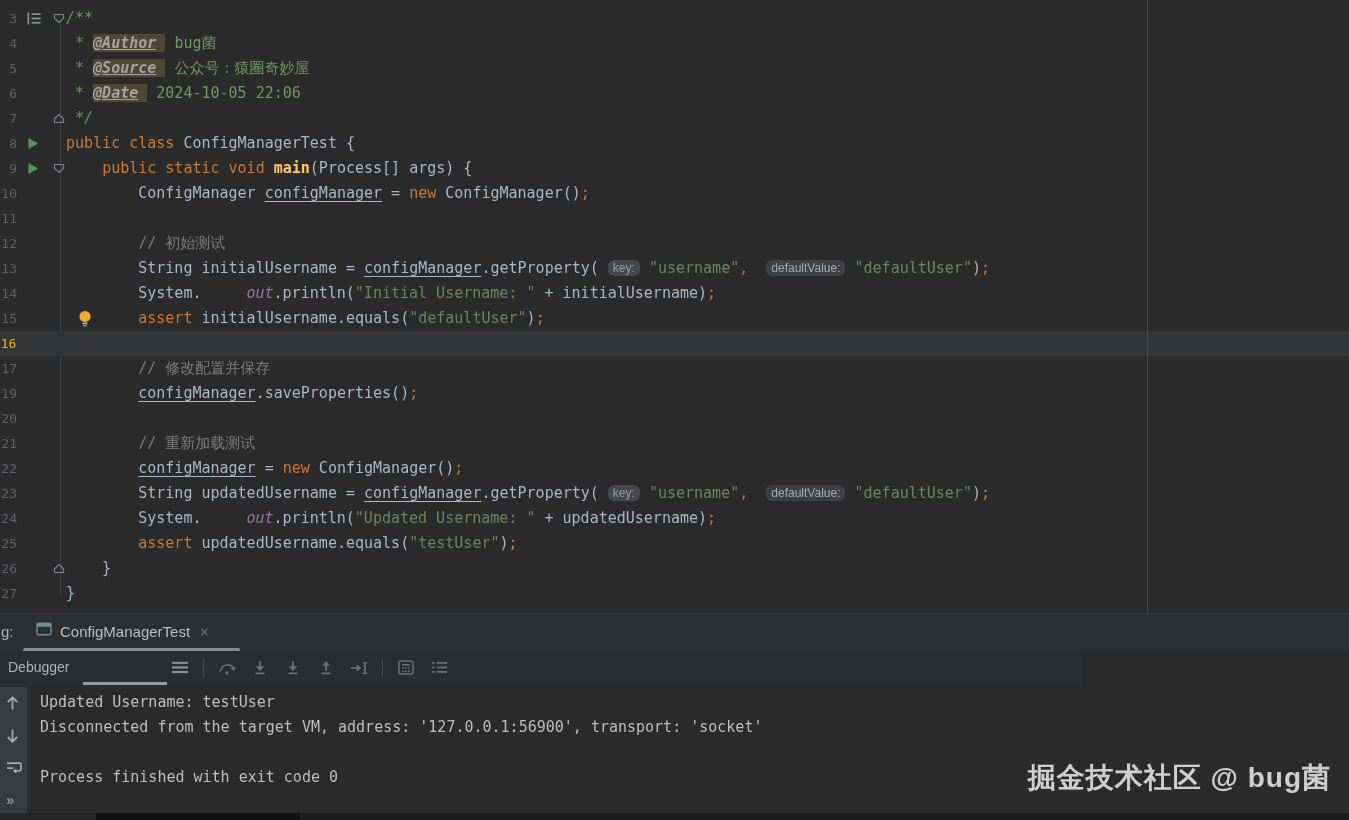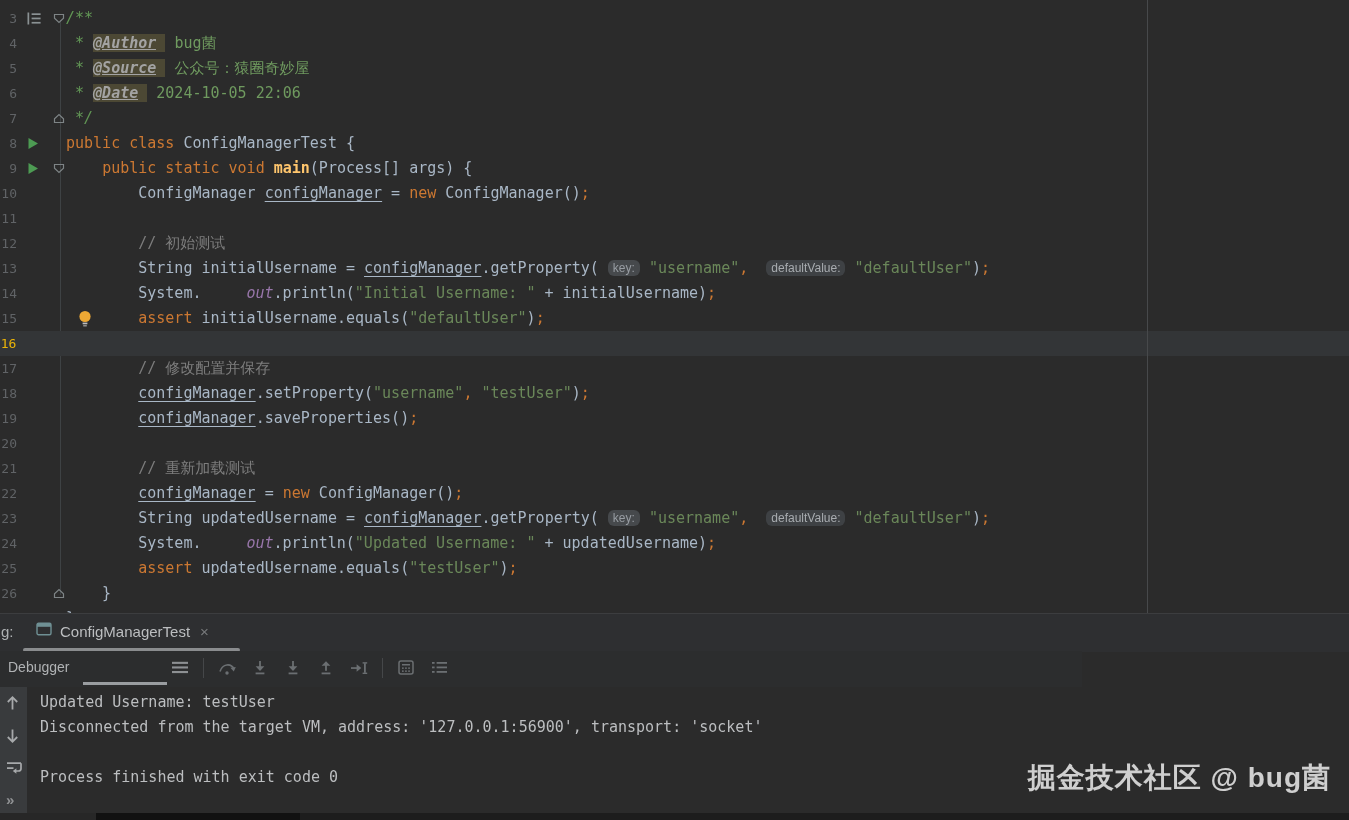--- a/index.html
+++ b/index.html
@@ -109,21 +109,20 @@
         <div class="line"><span class="ln">12</span><span class="code"><span class="t-cmt">        // 初始测试</span></span></div>
         <div class="line"><span class="ln">13</span><span class="code"><span class="t-d">        String initialUsername = </span><span class="t-ul">configManager</span><span class="t-d">.getProperty( </span><span class="t-hintk">key:</span><span class="t-d"> </span><span class="t-str">"username"</span><span class="t-pun">,</span><span class="t-d">  </span><span class="t-hintd">defaultValue:</span><span class="t-d"> </span><span class="t-str">"defaultUser"</span><span class="t-d">)</span><span class="t-pun">;</span></span></div>
         <div class="line"><span class="ln">14</span><span class="code"><span class="t-d">        System.</span><span class="t-fld">out</span><span class="t-d">.println(</span><span class="t-str">"Initial Username: "</span><span class="t-d"> + initialUsername)</span><span class="t-pun">;</span></span></div>
         <div class="line"><span class="ln">15</span><span class="gicon-bulb"><svg width="14" height="17" viewBox="0 0 14 17">
               <circle cx="7" cy="6.5" r="5.6" fill="#eda834"></circle>
               <rect x="4.6" y="12.6" width="4.8" height="1.7" fill="#bdbdbd"></rect>
               <rect x="5.2" y="15" width="3.6" height="1.5" fill="#8d8d8d"></rect>
             </svg></span><span class="code"><span class="t-d">        </span><span class="t-kw">assert</span><span class="t-d"> initialUsername.equals(</span><span class="t-str">"defaultUser"</span><span class="t-d">)</span><span class="t-pun">;</span></span></div>
         <div class="line caret"><span class="ln">16</span><span class="code"></span></div>
         <div class="line"><span class="ln">17</span><span class="code"><span class="t-cmt">        // 修改配置并保存</span></span></div>
-        <div class="line"><span class="ln">18</span><span class="code"><span class="t-d">        </span><span class="t-ul">configManager</span><span class="t-d">.setProperty(</span><span class="t-str">"username"</span><span class="t-pun">,</span><span class="t-d"> </span><span class="t-str">"testUser"</span><span class="t-d">)</span><span class="t-pun">;</span></span></div>
         <div class="line"><span class="ln">19</span><span class="code"><span class="t-d">        </span><span class="t-ul">configManager</span><span class="t-d">.saveProperties()</span><span class="t-pun">;</span></span></div>
         <div class="line"><span class="ln">20</span><span class="code"></span></div>
         <div class="line"><span class="ln">21</span><span class="code"><span class="t-cmt">        // 重新加载测试</span></span></div>
         <div class="line"><span class="ln">22</span><span class="code"><span class="t-d">        </span><span class="t-ul">configManager</span><span class="t-d"> = </span><span class="t-kw">new</span><span class="t-d"> ConfigManager()</span><span class="t-pun">;</span></span></div>
         <div class="line"><span class="ln">23</span><span class="code"><span class="t-d">        String updatedUsername = </span><span class="t-ul">configManager</span><span class="t-d">.getProperty( </span><span class="t-hintk">key:</span><span class="t-d"> </span><span class="t-str">"username"</span><span class="t-pun">,</span><span class="t-d">  </span><span class="t-hintd">defaultValue:</span><span class="t-d"> </span><span class="t-str">"defaultUser"</span><span class="t-d">)</span><span class="t-pun">;</span></span></div>
         <div class="line"><span class="ln">24</span><span class="code"><span class="t-d">        System.</span><span class="t-fld">out</span><span class="t-d">.println(</span><span class="t-str">"Updated Username: "</span><span class="t-d"> + updatedUsername)</span><span class="t-pun">;</span></span></div>
         <div class="line"><span class="ln">25</span><span class="code"><span class="t-d">        </span><span class="t-kw">assert</span><span class="t-d"> updatedUsername.equals(</span><span class="t-str">"testUser"</span><span class="t-d">)</span><span class="t-pun">;</span></span></div>
         <div class="line"><span class="ln">26</span><span class="fold"><svg width="12" height="13" viewBox="0 0 12 13">
               <path d="M1.5 10.5 h9 V6.7 L6 2.5 L1.5 6.7 Z" fill="none" stroke="currentColor" stroke-width="1.2"></path>
             </svg></span><span class="code"><span class="t-d">    }</span></span></div>

